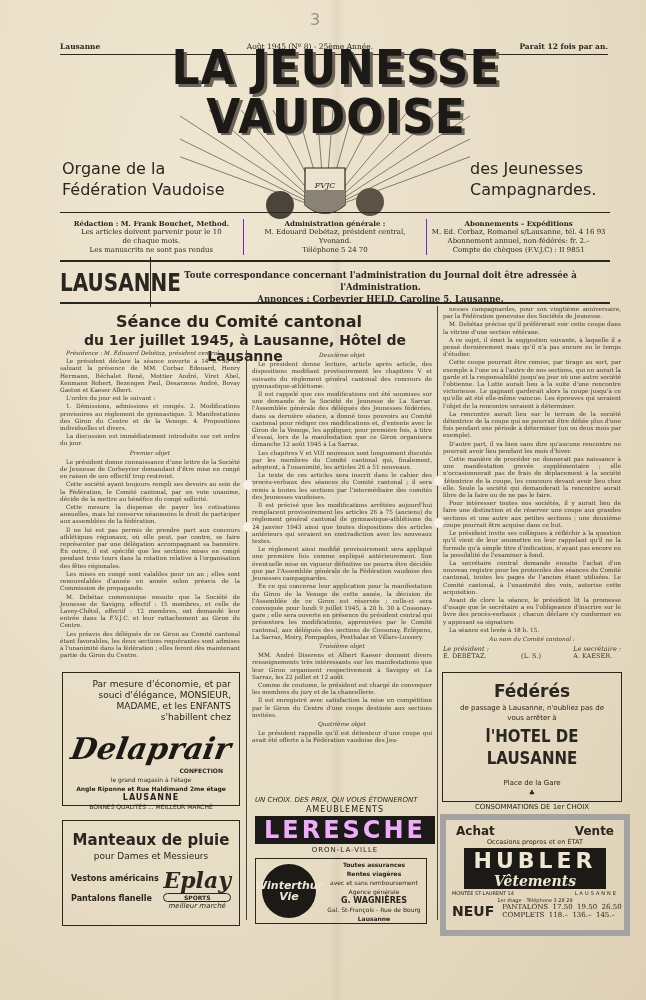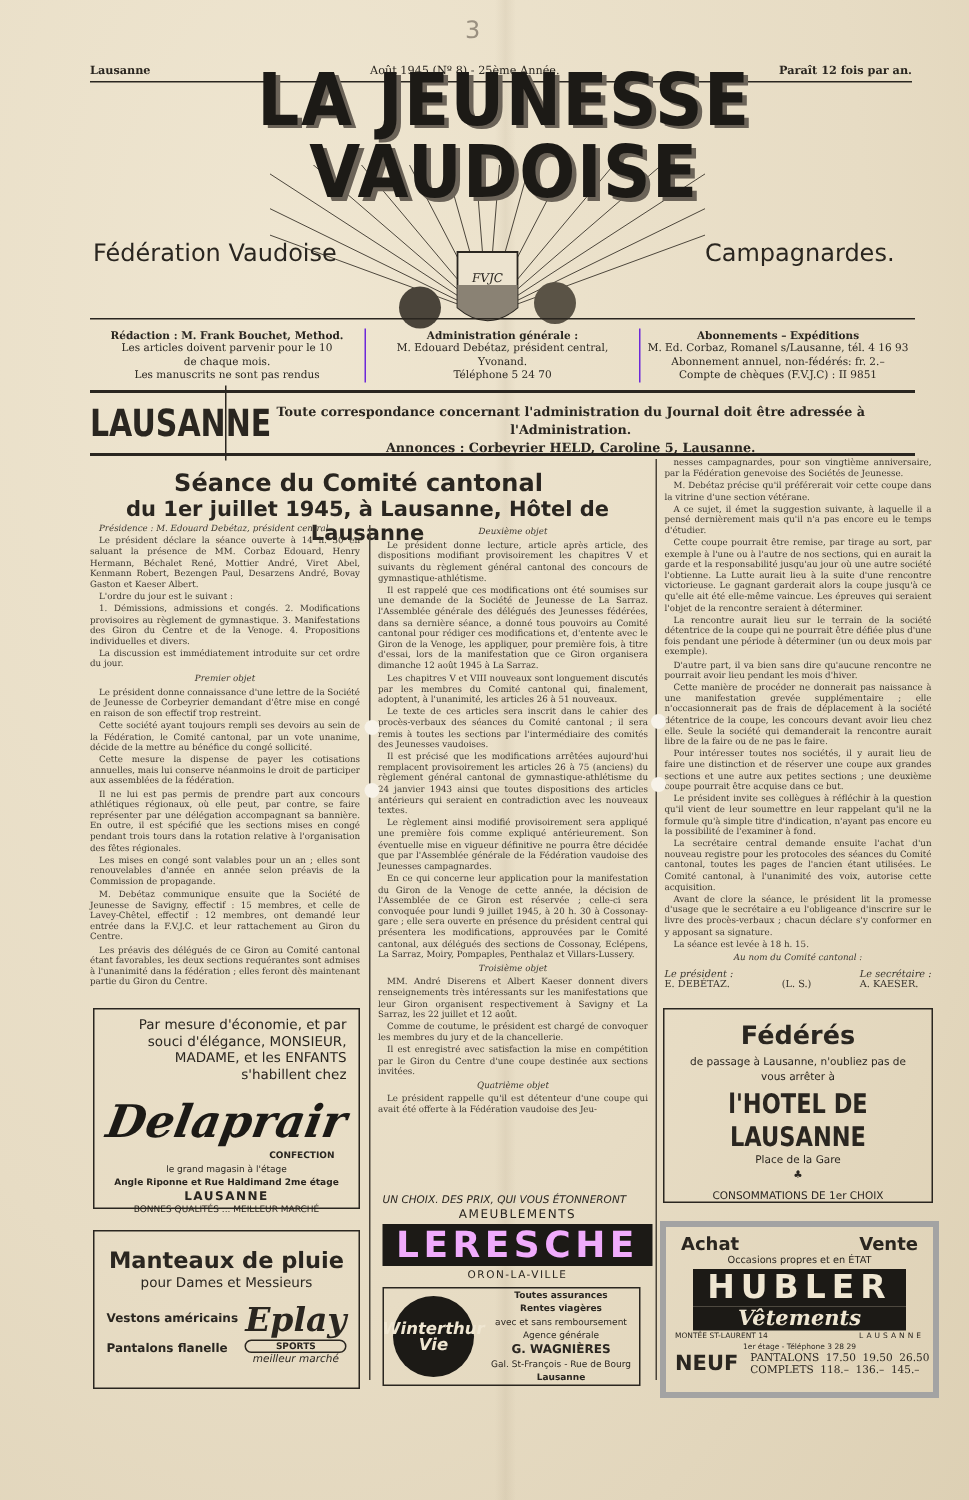--- a/index.html
+++ b/index.html
@@ -60,21 +60,21 @@
             font-family:"DejaVu Sans",sans-serif;}
   .ad4{left:255px;top:858px;width:170px;height:64px;display:flex;align-items:center;}
   .wint{width:54px;height:54px;border-radius:50%;background:#1c1a16;color:#efe6d1;font-style:italic;font-weight:bold;
         font-size:11px;display:flex;align-items:center;justify-content:center;margin:0 6px;line-height:11px;}
   .ad4 .txt{flex:1;font-size:6px;line-height:9px;}
   .ad4 .txt b{font-size:8px;}
   .ad5{left:442px;top:672px;width:178px;height:128px;}
   .ad5 .fed{font-size:17px;font-weight:bold;margin-top:8px;}
   .ad5 .s{font-size:7px;line-height:10px;}
   .ad5 .hotel{font-size:15px;font-weight:bold;margin-top:6px;transform:scaleY(1.2);}
-  .ad6{left:440px;top:814px;width:178px;height:110px;border:4px solid #a3a3a3;}
+  .ad6{left:440px;top:814px;width:178px;height:110px;border:6px solid #a3a3a3;}
   .ad6 .ach{display:flex;justify-content:space-between;padding:4px 10px 0;font-size:12px;font-weight:bold;}
   .hubler{background:#1c1a16;color:#efe6d1;font-size:22px;font-weight:bold;letter-spacing:4px;margin:2px 18px 0;}
   .vet{font-family:"DejaVu Serif",serif;font-style:italic;font-weight:bold;font-size:14px;background:#1c1a16;color:#efe6d1;
        margin:0 18px;}
   .ad6 .rowp{display:flex;align-items:center;font-size:7px;padding:0 6px;text-align:left;}
   .ad6 .neuf{font-size:14px;font-weight:bold;margin-right:8px;}
   .hole{width:10px;height:10px;border-radius:50%;background:#f7f2e8;}
 </style>
 </head>
 <body>
@@ -111,23 +111,25 @@
   <path d="M125 58 L165 58 L165 95 Q145 112 125 95 Z" fill="#ece3cf" stroke="#2a2620" stroke-width="1.2"></path>
   <path d="M125 80 L165 80 L165 95 Q145 112 125 95 Z" fill="#8a8274"></path>
   <text x="145" y="78" font-size="8" text-anchor="middle" font-style="italic" font-family="DejaVu Serif, serif" fill="#2a2620">FVJC</text>
   <circle cx="100" cy="95" r="14" fill="#4a443a"></circle>
   <circle cx="190" cy="92" r="14" fill="#5a5346"></circle>
 </svg>
 
 <div class="abs masthead">LA JEUNESSE VAUDOISE</div>
 
 <div class="abs sub l">
+  <div>Organe de la</div>
   <div>Fédération Vaudoise</div>
 </div>
 <div class="abs sub r">
+  <div>des Jeunesses</div>
   <div>Campagnardes.</div>
 </div>
 
 <div class="abs infobar">
   <div>
     <div class="h">Rédaction : M. Frank Bouchet, Method.</div>
     <div>Les articles doivent parvenir pour le 10</div>
     <div>de chaque mois.</div>
     <div>Les manuscrits ne sont pas rendus</div>
   </div>
@@ -267,21 +269,21 @@
     <div><b>G. WAGNIÈRES</b></div>
     <div>Gal. St-François - Rue de Bourg</div>
     <div style="font-weight:bold">Lausanne</div>
   </div>
 </div>
 
 <div class="abs ad ad5">
   <div class="fed">Fédérés</div>
   <div class="s" style="padding:2px 14px 0;">de passage à Lausanne, n'oubliez pas de vous arrêter à</div>
   <div class="hotel">l'HOTEL DE LAUSANNE</div>
-  <div class="s" style="margin-top:3px;text-align:center;">Place de la Gare</div>
+  <div class="s" style="margin-top:13px;text-align:center;">Place de la Gare</div>
   <div class="s">♣</div>
   <div class="s" style="margin-top:4px;">CONSOMMATIONS DE 1er CHOIX</div>
 </div>
 
 <div class="abs ad ad6">
   <div class="ach">
     <span>Achat</span>
     <span>Vente</span>
   </div>
   <div style="font-size:6.5px;">Occasions propres et en ÉTAT</div>

